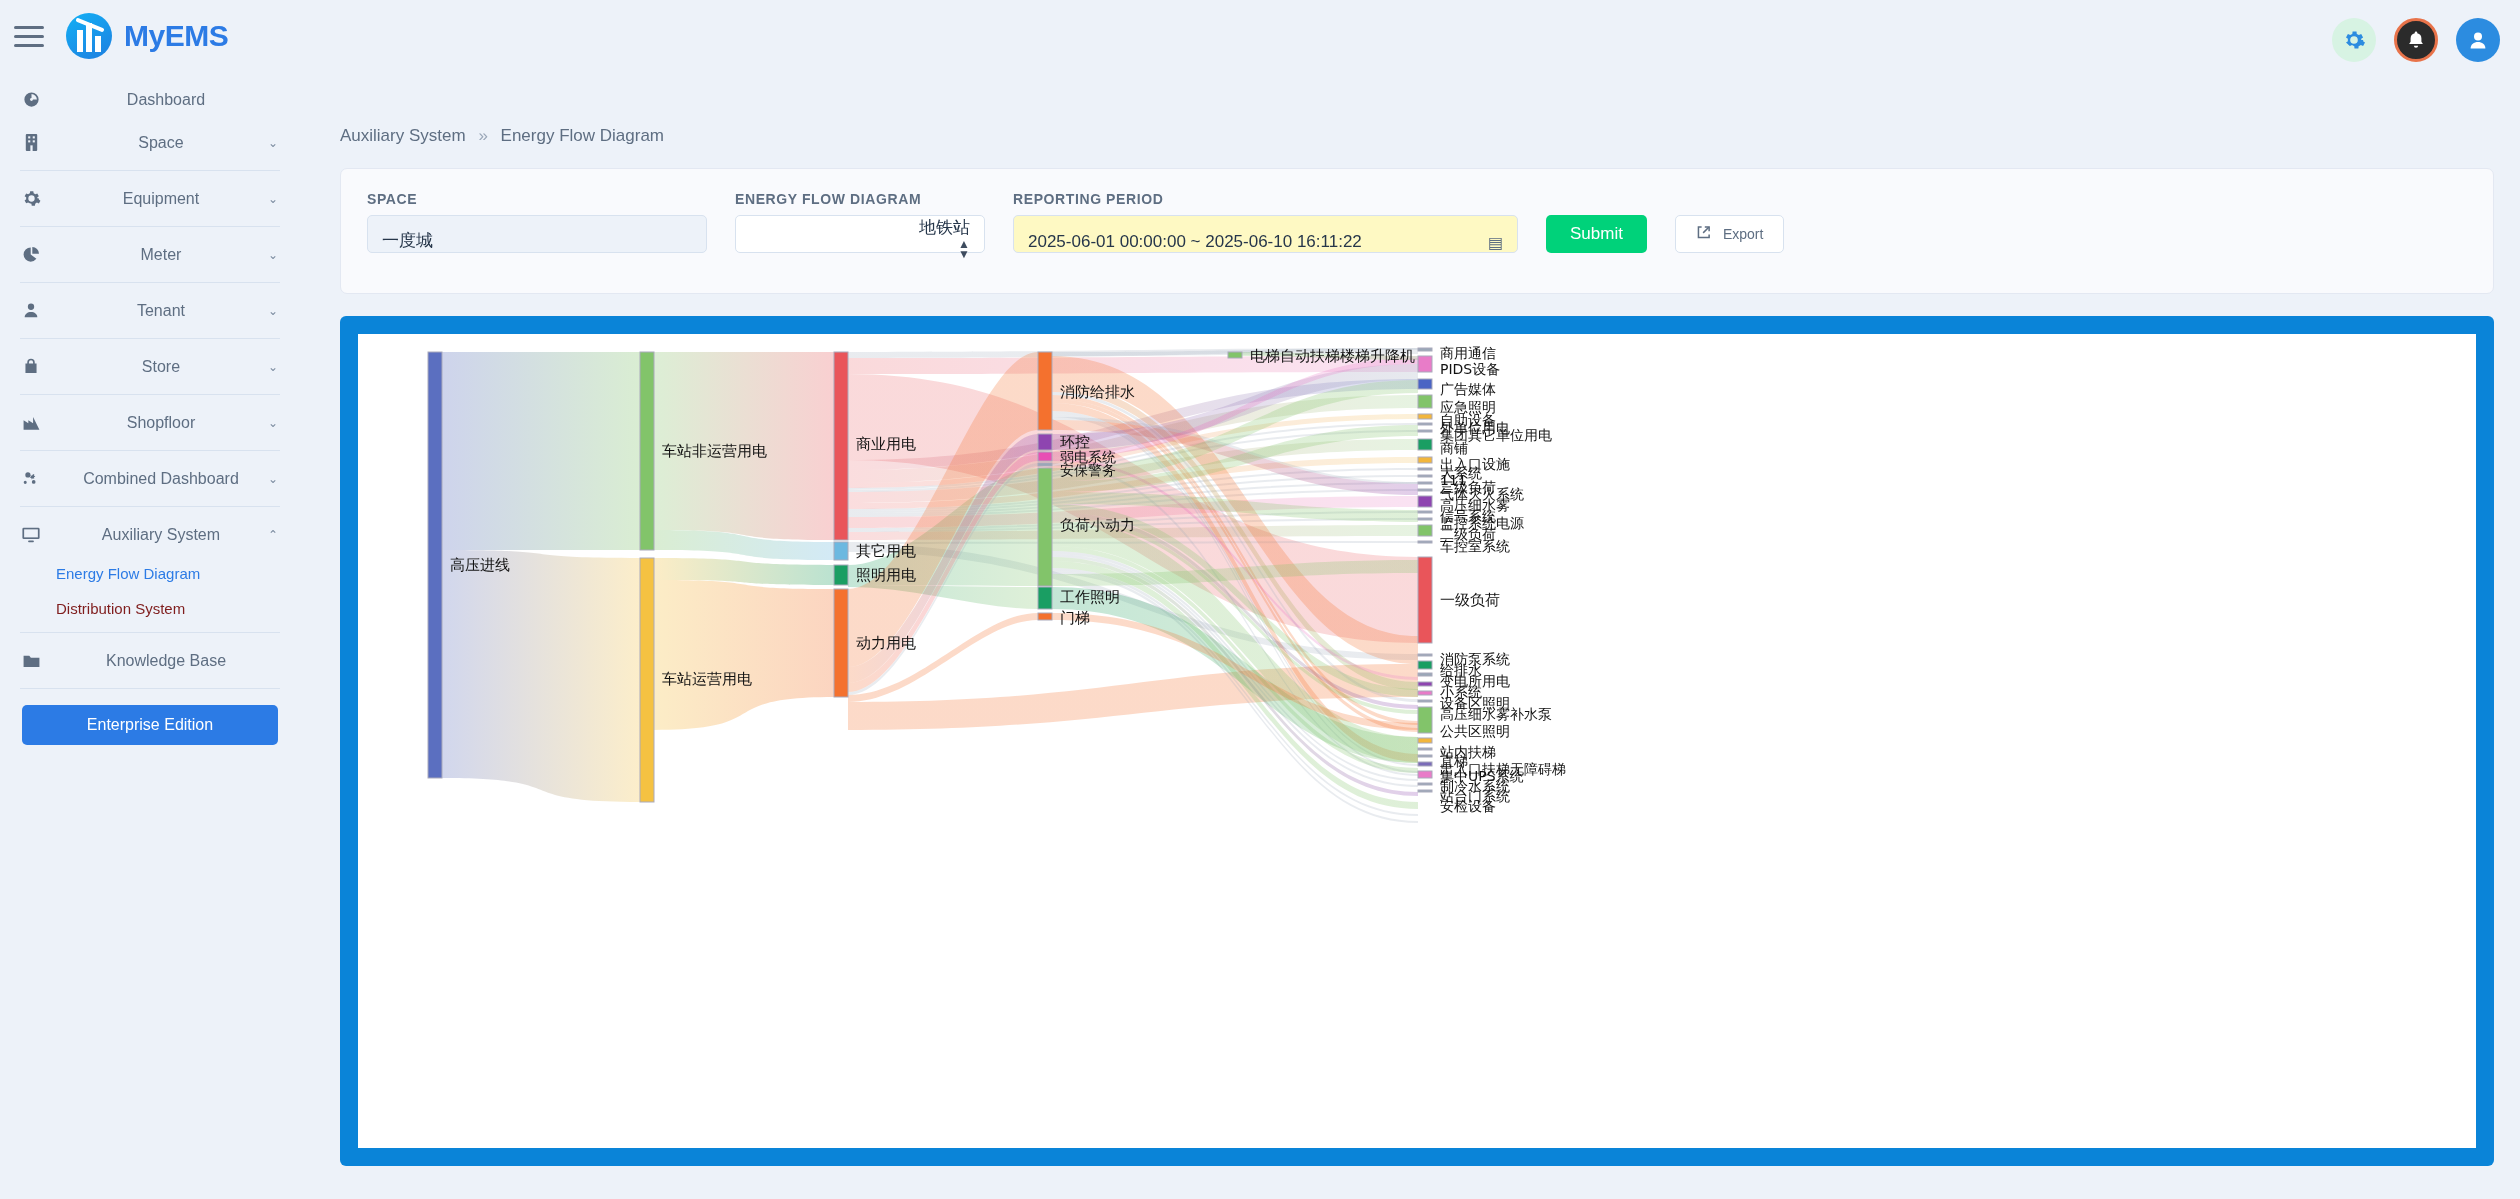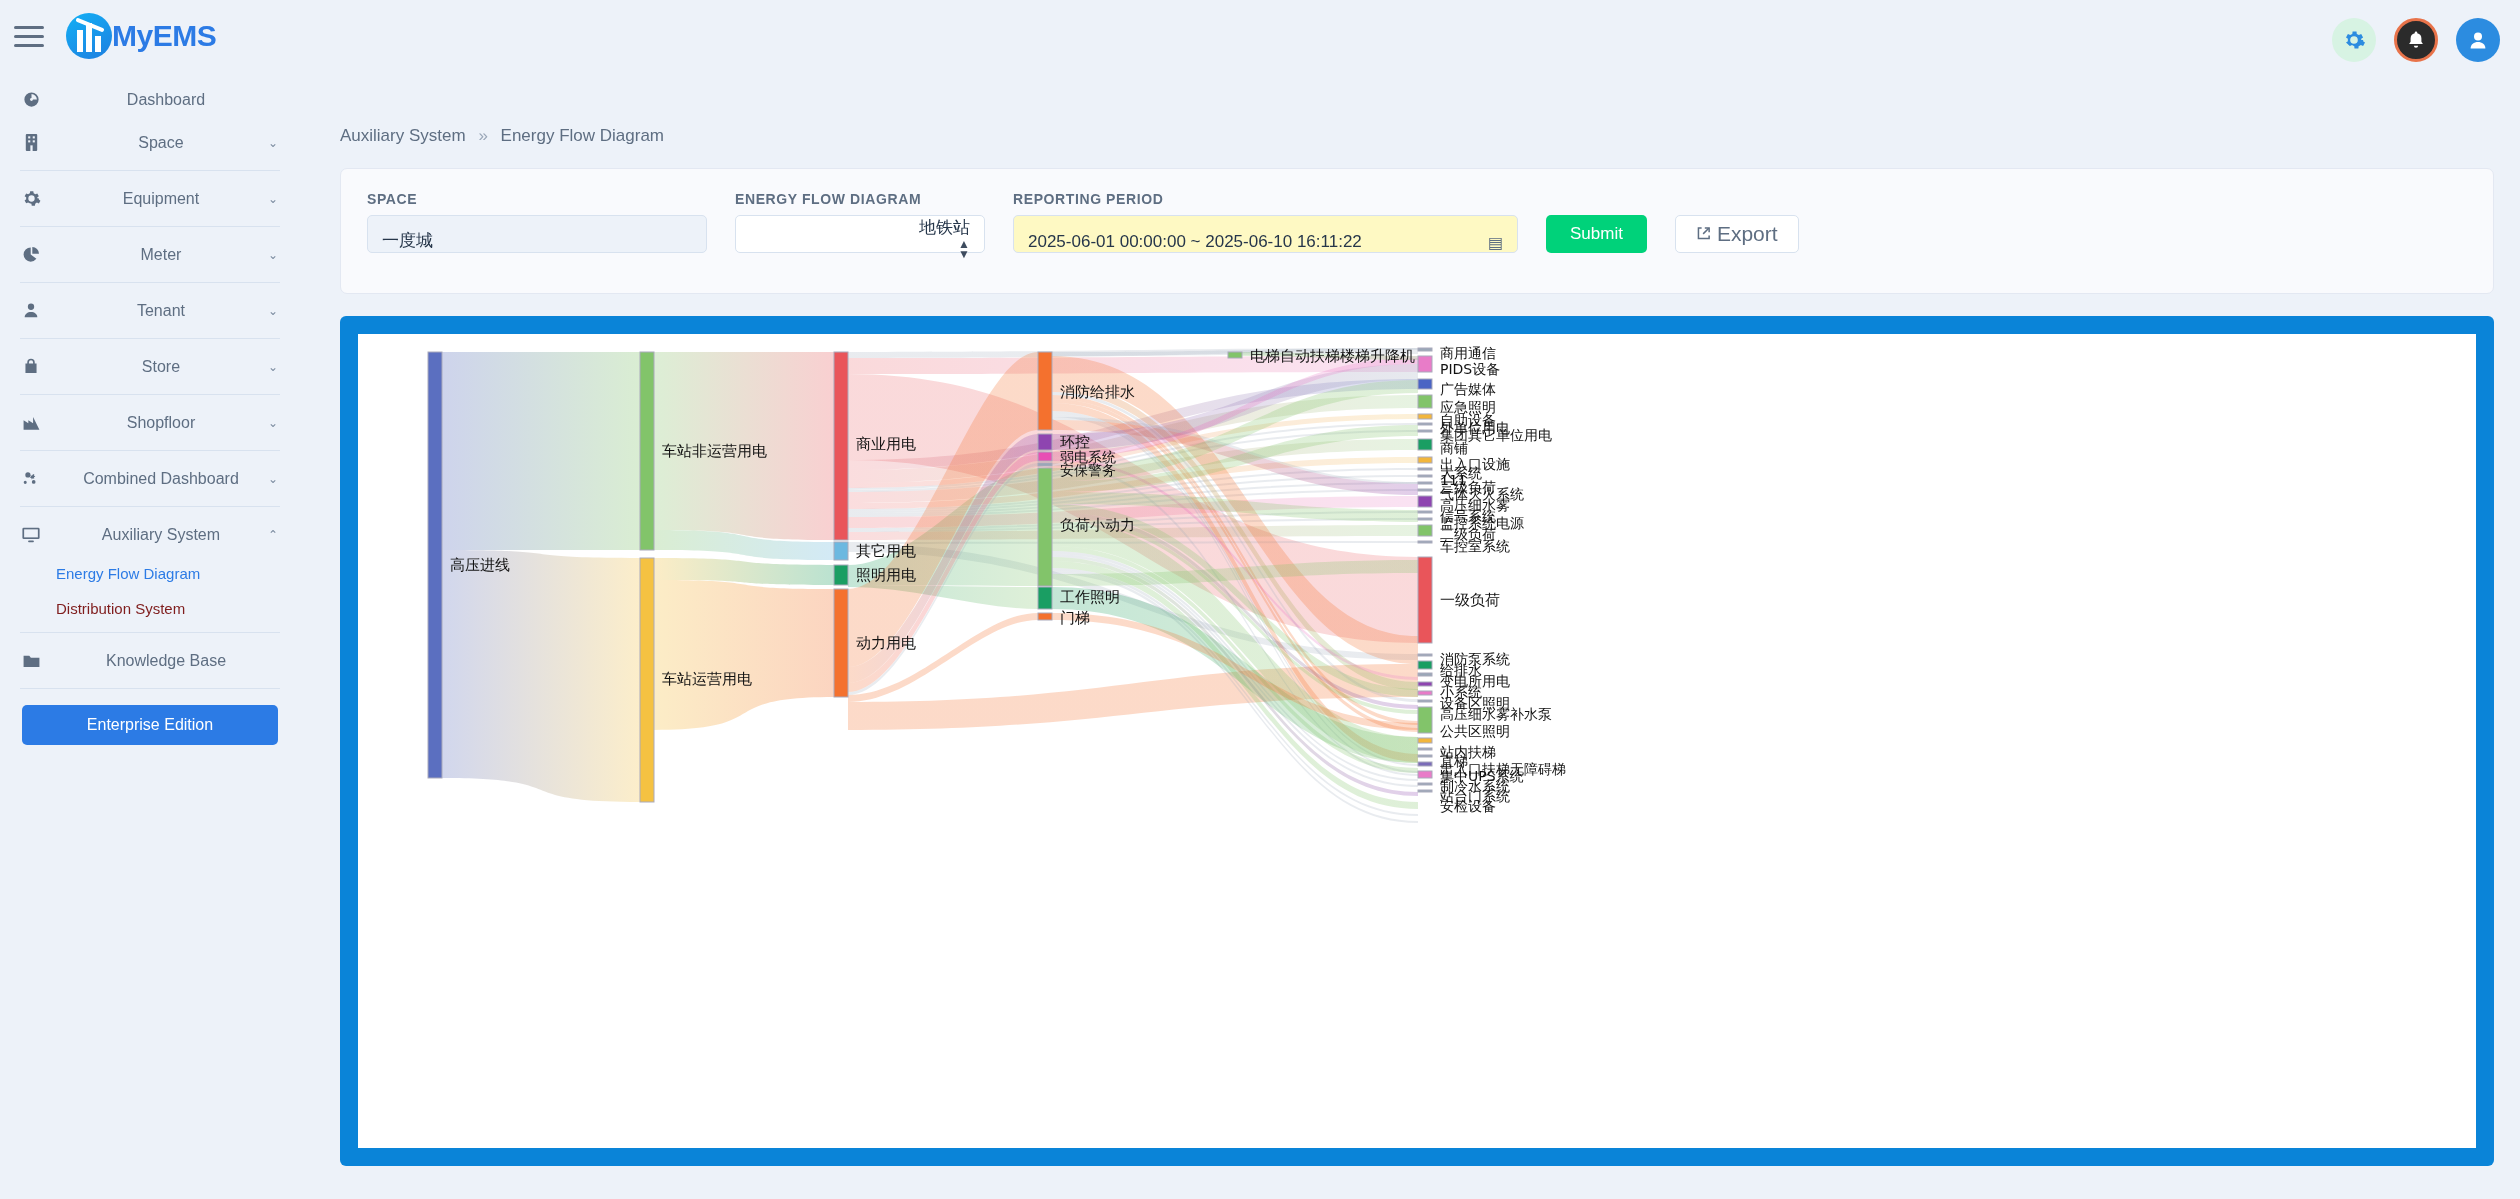--- a/index.html
+++ b/index.html
@@ -12,21 +12,21 @@
   #app { position: relative; width: 2520px; height: 1199px; display: flex; }
 
   
   .sidebar {
     width: 300px; height: 1199px; background: #edf2f9;
     flex: 0 0 300px; position: relative;
   }
   .brand-row { height: 72px; display: flex; align-items: center; padding-left: 14px; gap: 18px; }
   .hamburger { width: 34px; height: 26px; display:flex; flex-direction:column; justify-content:center; gap:6px; cursor:pointer;}
   .hamburger span { display:block; height:3px; background:#5e6e82; border-radius:2px; width:30px;}
-  .brand { display:flex; align-items:center; gap:0; }
+  .brand { display:flex; align-items:center; gap:12px; }
   .brand-logo { width:46px; height:46px; border-radius:50%;
      background: linear-gradient(150deg,#13b0f5 0%, #1e7fe0 100%); position:relative; overflow:hidden;}
   .brand-logo .b1,.brand-logo .b2,.brand-logo .b3{position:absolute;background:#fff;bottom:7px;}
   .brand-logo .b1{left:11px;width:6px;height:22px;}
   .brand-logo .b2{left:20px;width:6px;height:29px;}
   .brand-logo .b3{left:29px;width:6px;height:16px;}
   .brand-logo .cap{position:absolute;left:9px;top:10px;width:30px;height:4px;background:#fff;transform:rotate(22deg);border-radius:2px;}
   .brand-name { font-size:30px; font-weight:bold; color:#2c7be5; letter-spacing:-0.5px;}
 
   .nav { margin-top: 6px; }
@@ -72,21 +72,21 @@
     display:flex; align-items:flex-end; padding:0 14px; font-size:17px; color:#26364a;
   }
   .space-input { width:340px; }
   .efd-select { width:250px; justify-content:space-between; background:#fff;flex-direction:column;}
   .efd-select .arrows { font-size:12px; color:#3d4b5e; line-height:.85; display:flex; flex-direction:column; }
   .period-input { width:505px; justify-content:space-between; background:#fef9c3; }
   .period-input .cal { color:#5e6e82; font-size:16px; }
   .btn-submit { height:38px; background:#00d27a; color:#fff; border-radius:5px; padding:0 24px;
       display:flex; align-items:center; font-size:17px; cursor:pointer;}
   .btn-export { height:38px; background:#fff; color:#5e6e82; border:1px solid #d8e2ef; border-radius:5px;
-      padding:0 20px; display:flex; align-items:center; gap:6px; font-size:21px; cursor:pointer;}
+      padding:0 20px; display:flex; align-items:center; gap:12px; font-size:14px; cursor:pointer;}
 
   
   .chart-card {
     margin: 22px 0 0 30px; background:#0a84d8; border-radius:6px; padding:18px;
     height: 850px;
   }
   .chart-inner { background:#fff; width:100%; height:100%; position:relative; overflow:hidden; }
   .sankey-svg { display:block; }
   .nodelabel { font-family:"DejaVu Sans", sans-serif; font-size:15px; fill:#111; }
   .nodelabel.sm { font-size:14px; }

